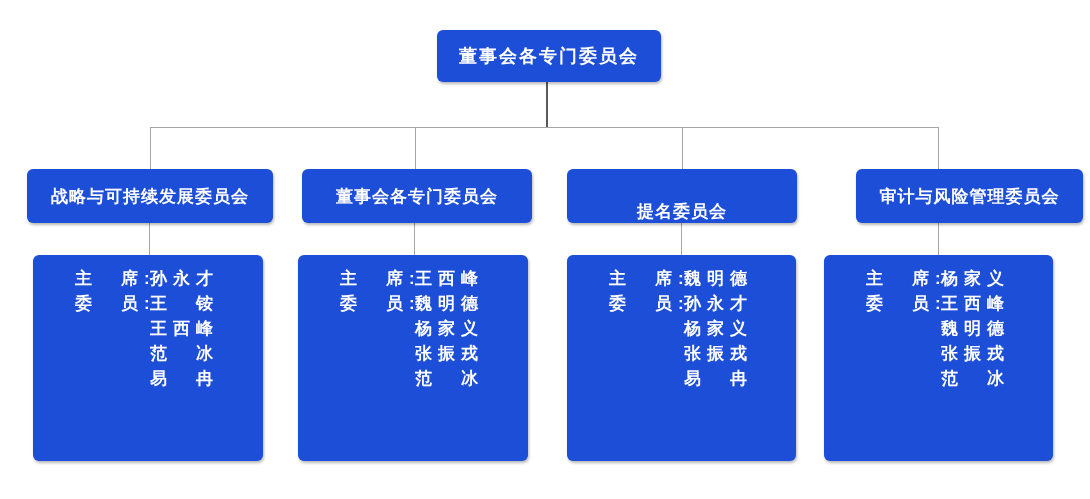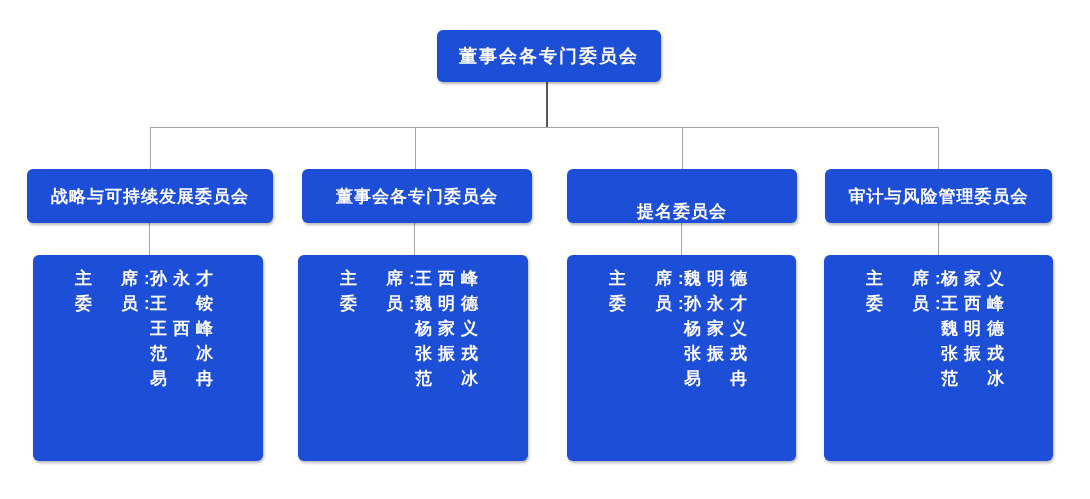--- a/index.html
+++ b/index.html
@@ -30,21 +30,21 @@
 
   .cbox {
     top: 169px; height: 54px;
     display: flex; align-items: center; justify-content: center;
     font-size: 17px; font-weight: bold; letter-spacing: 1px;
     white-space: nowrap;
   }
   .c1 { left: 27px;  width: 246px; }
   .c2 { left: 302px; width: 230px; }
   .c3 { left: 567px; width: 230px; align-items: flex-end; }
-  .c4 { left: 825px; width: 227px; }
+  .c4 { left: 856px; width: 227px; }
 
   .dbox {
     top: 255px; height: 206px;
     padding: 11px 0 0 42px;
     font-size: 17px; font-weight: bold;
     letter-spacing: 6px;
     line-height: 25px;
   }
   .d1 { left: 33px;  width: 230px; }
   .d2 { left: 298px; width: 230px; }

